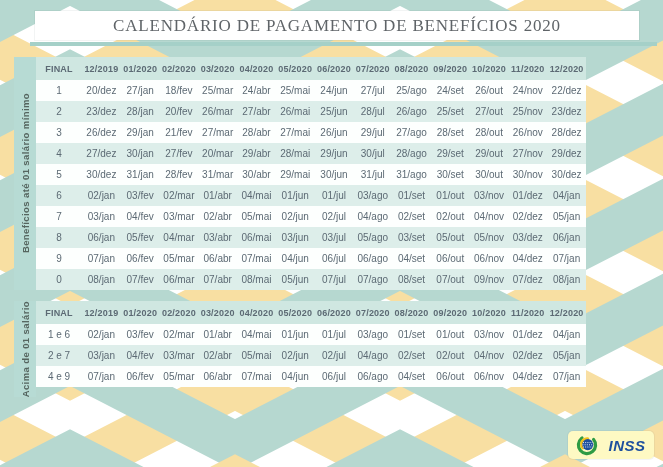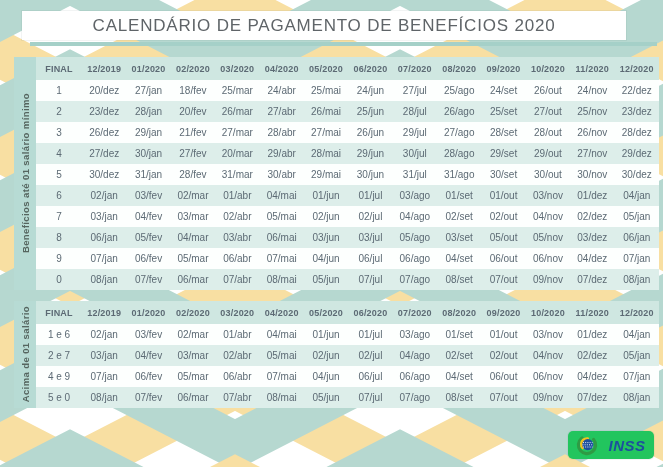--- a/index.html
+++ b/index.html
@@ -8,23 +8,24 @@
     --strip-bg:#b7dbd4; --text:#5c6a74; --title-text:#5f6468;
     --underline:#a5d0c8; --logo-blue:#1d4f9e; --logo-green:#2e9b44; --logo-yellow:#f2c21e;
   }
   *{box-sizing:border-box; margin:0; padding:0;}
   html,body{width:663px;height:467px;}
   body{font-family:"Liberation Sans", sans-serif; background:#fff; overflow:hidden;}
   .page{position:relative; width:663px; height:467px; overflow:hidden; background:#fff;}
   #chevron-bg{position:absolute; inset:0; width:663px; height:467px;}
 
   .title-box{
-    position:absolute; left:22px; top:11px; width:604px; height:29px;
+    position:absolute; left:35px; top:11px; width:604px; height:29px;
     background:#fff; display:flex; align-items:center; justify-content:center;
     box-shadow:0 0 0 1px rgba(90,110,110,.08);
+    font-family:Liberation Serif, serif;
   }
   .title-box h1{
     font-size:17px; font-weight:500; letter-spacing:.8px; color:var(--title-text);
     white-space:nowrap;
   }
   .title-underline{
     position:absolute; left:30px; top:42px; width:627px; height:4px;
     background:var(--underline);
   }
 
@@ -33,33 +34,33 @@
   .cal-2{top:301px;}
   .side-strip{
     width:22px; background:var(--strip-bg); display:flex; align-items:center; justify-content:center;
     flex:0 0 22px;
   }
   .side-strip span{
     writing-mode:vertical-rl; transform:rotate(180deg);
     font-size:9.5px; font-weight:700; color:#55655f; letter-spacing:.4px; white-space:nowrap;
   }
   .table-wrap{flex:1 1 auto;}
-  table{border-collapse:collapse; table-layout:fixed; width:623px;padding-left:20px;}
+  table{border-collapse:collapse; table-layout:fixed; width:550px;padding-left:20px;}
   col.final-col{width:46px;}
   th{
     height:23px; background:var(--header-bg); color:var(--text);
     font-size:9px; font-weight:700; text-align:center; letter-spacing:.2px;
   }
   td{
     height:21px; text-align:center; font-size:10px; color:var(--text); background:var(--row-bg);
   }
   tbody tr:nth-child(even) td{background:var(--row-alt-bg);}
 
   .logo{
-    position:absolute; right:9px; top:431px; width:86px; height:28px; background:#22c55e;
+    position:absolute; right:9px; top:431px; width:86px; height:28px; background:#fef9c3;
     border-radius:5px; display:flex; align-items:center; justify-content:center; gap:10px;
     box-shadow:0 0 0 1px rgba(90,110,110,.07);
   }
   .logo-text{
     font-size:15px; font-weight:800; font-style:italic; color:var(--logo-blue); letter-spacing:.5px;
   }
 </style>
 </head>
 <body>
 
@@ -373,36 +374,20 @@
               <td>07/mai</td>
               <td>04/jun</td>
               <td>06/jul</td>
               <td>06/ago</td>
               <td>04/set</td>
               <td>06/out</td>
               <td>06/nov</td>
               <td>04/dez</td>
               <td>07/jan</td>
             </tr>
-            <tr>
-              <td>5 e 0</td>
-              <td>08/jan</td>
-              <td>07/fev</td>
-              <td>06/mar</td>
-              <td>07/abr</td>
-              <td>08/mai</td>
-              <td>05/jun</td>
-              <td>07/jul</td>
-              <td>07/ago</td>
-              <td>08/set</td>
-              <td>07/out</td>
-              <td>09/nov</td>
-              <td>07/dez</td>
-              <td>08/jan</td>
-            </tr>
           </tbody>
         </table>
       </div>
   </div>
 
   <div class="logo">
     <svg width="22" height="22" viewBox="0 0 22 22" aria-hidden="true">
       <circle cx="11" cy="11" r="8.6" fill="none" stroke="#2e9b44" stroke-width="3.2" stroke-dasharray="41 14" stroke-linecap="round" transform="rotate(-40 11 11)"></circle>
       <circle cx="10.5" cy="11.5" r="5.6" fill="none" stroke="#f2c21e" stroke-width="3" stroke-dasharray="13 23" stroke-linecap="round" transform="rotate(140 11 11)"></circle>
       <circle cx="11.8" cy="10.6" r="5.6" fill="#1d4f9e"></circle>

